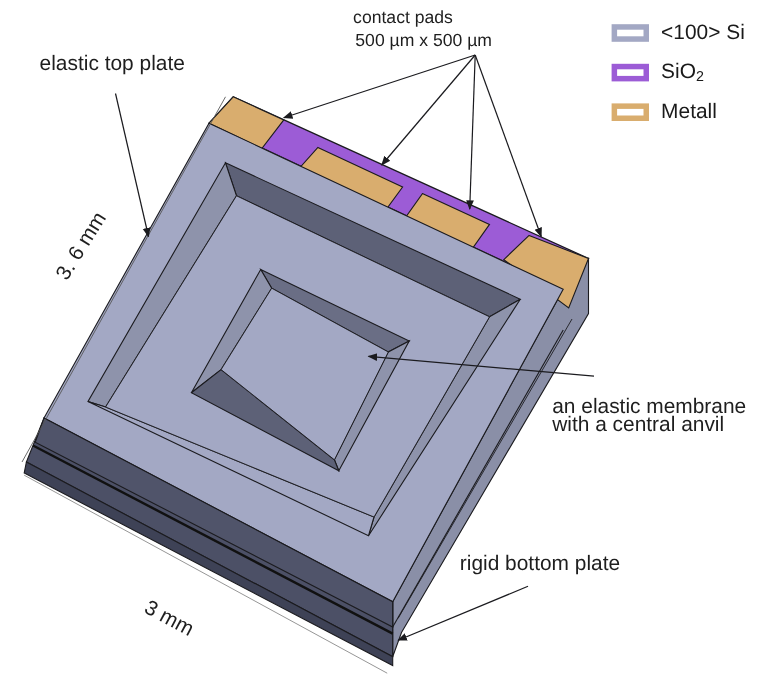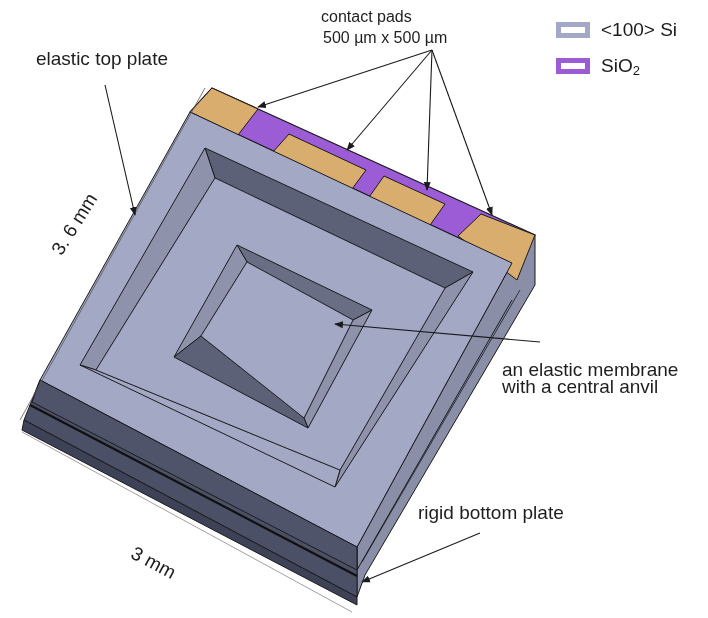--- a/index.html
+++ b/index.html
@@ -94,13 +94,17 @@
 
 <div class="legend">
   <div class="legend-item">
     <div class="swatch" style="border-color:#a3a8c4;"></div>
     <span class="legend-text">&lt;100&gt; Si</span>
   </div>
   <div class="legend-item">
     <div class="swatch" style="border-color:#9c5cd6;"></div>
     <span class="legend-text"><span>SiO</span><sub>2</sub></span>
   </div>
+  <div class="legend-item">
+    <div class="swatch" style="border-color:#d9ad6e;"></div>
+    <span class="legend-text">Metall</span>
+  </div>
 </div>
 
 </body></html>

